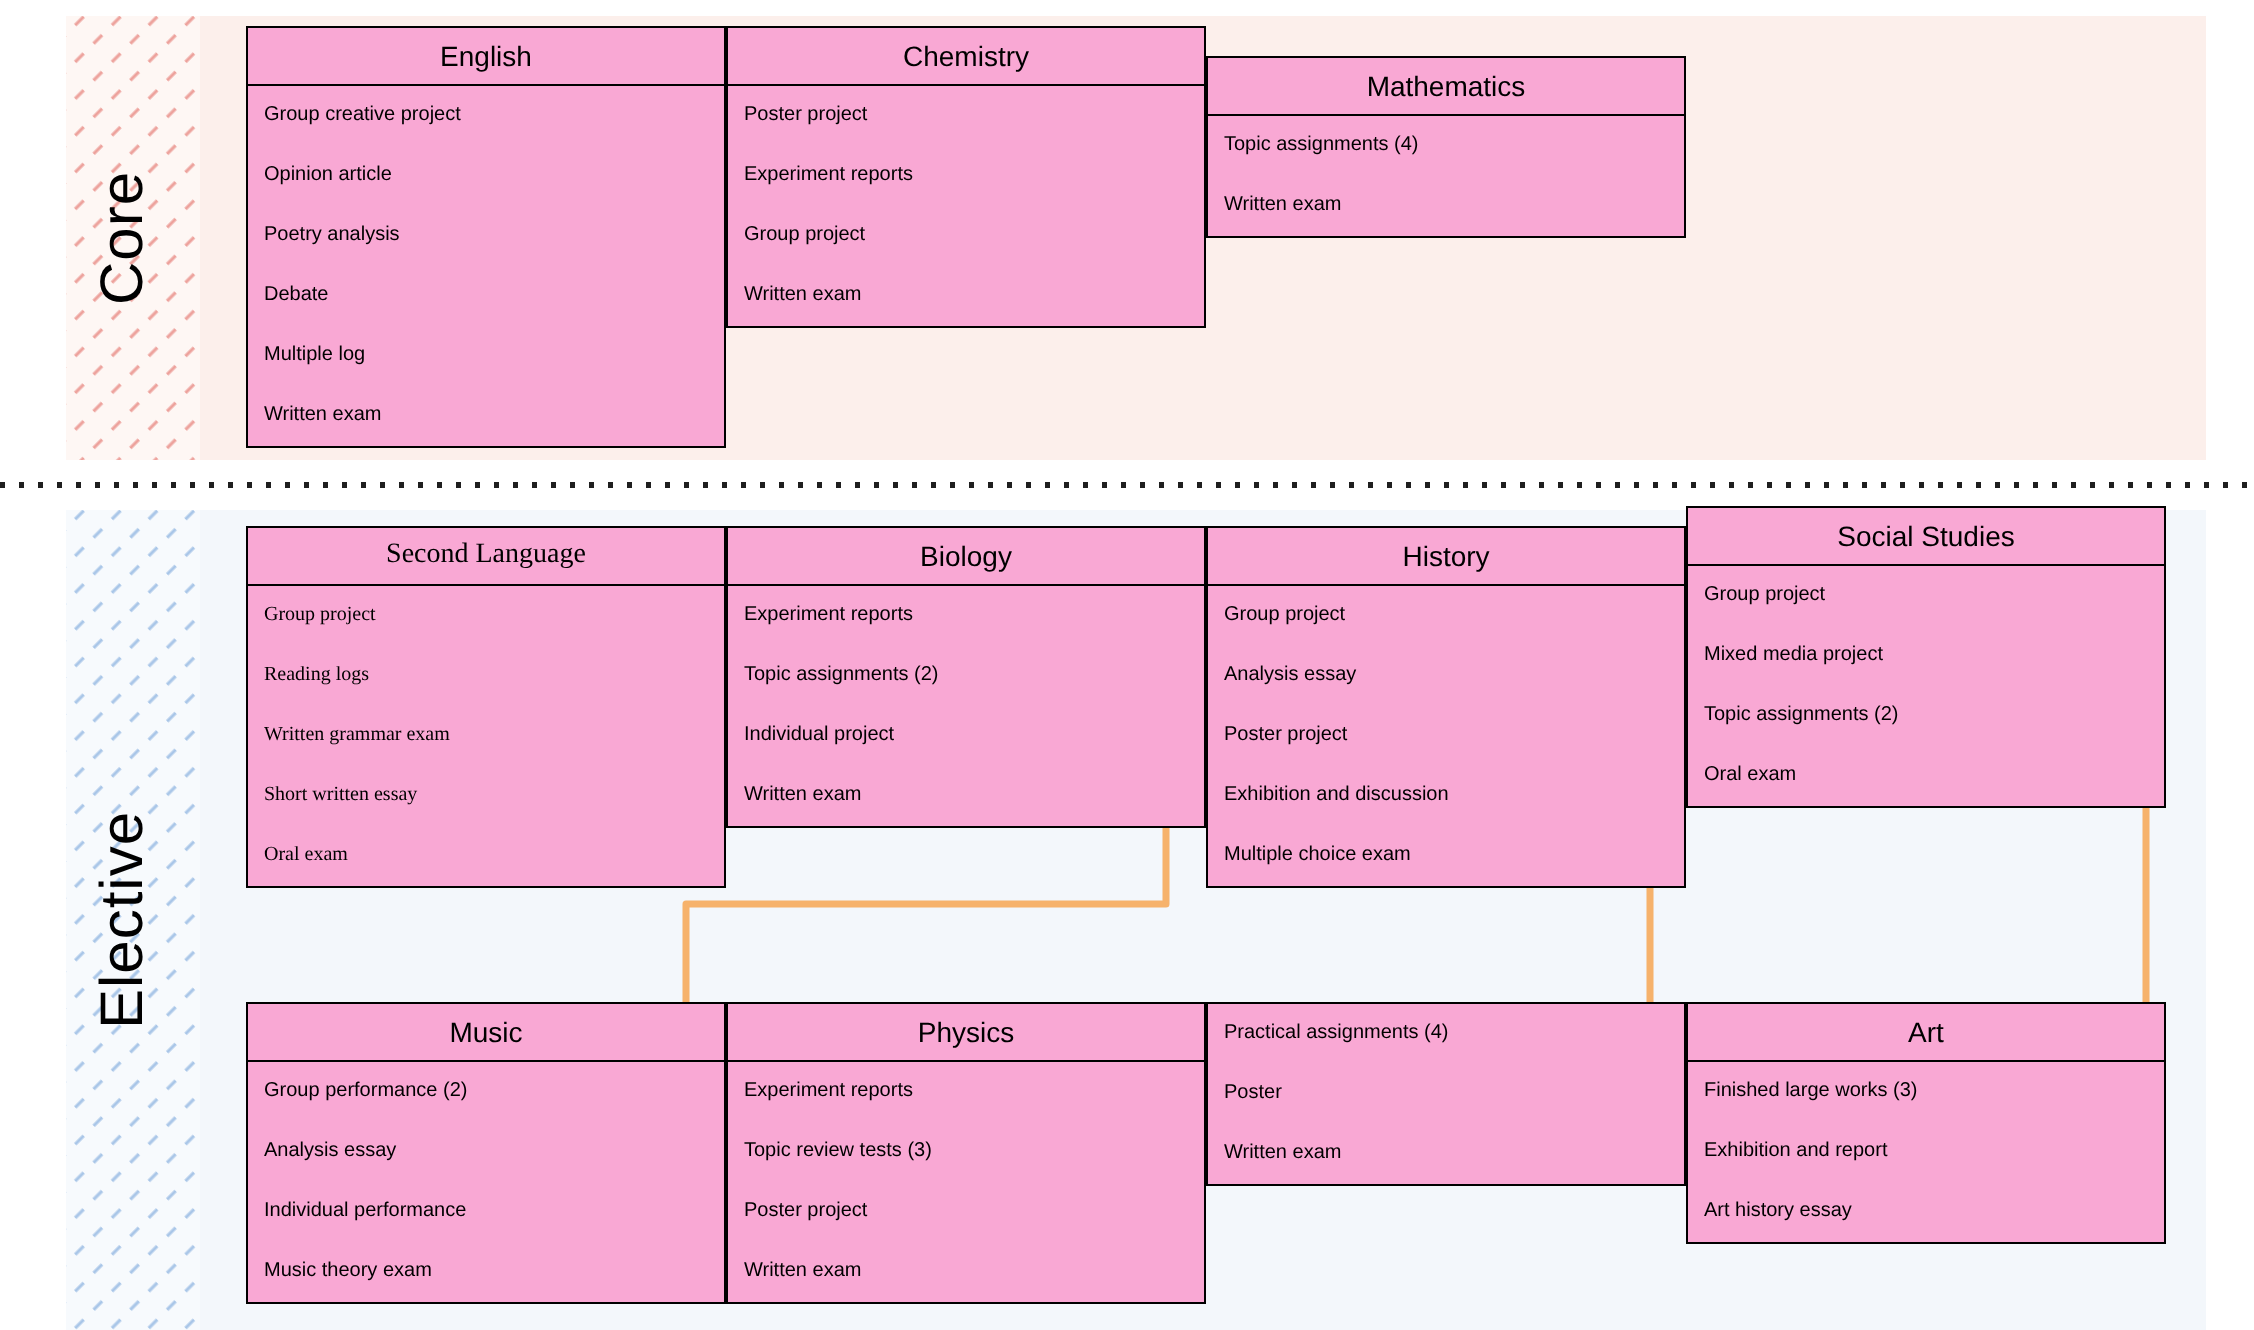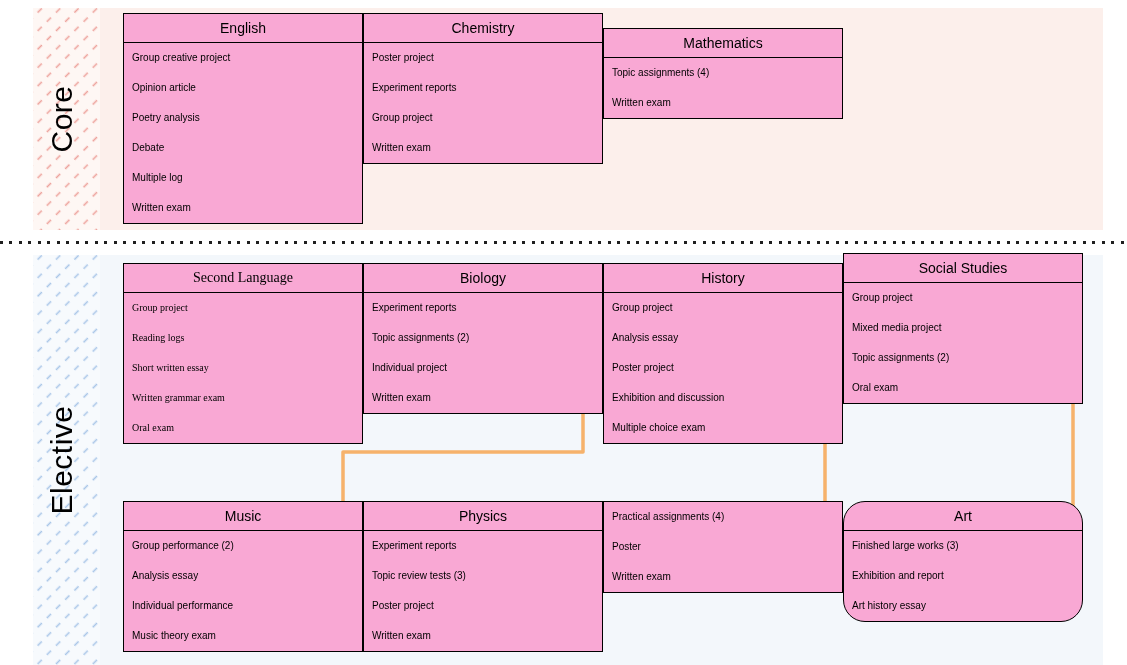--- a/index.html
+++ b/index.html
@@ -123,22 +123,22 @@
       </div>
       <div class="subject-box" style="left: 603px; top: 28px;">
         <div class="box-header">Mathematics</div>
         <div class="box-item">Topic assignments (4)</div>
         <div class="box-item">Written exam</div>
       </div>
       <div class="subject-box" style="left: 123px; top: 263px; font-family: Liberation Serif, serif;">
         <div class="box-header">Second Language</div>
         <div class="box-item">Group project</div>
         <div class="box-item">Reading logs</div>
+        <div class="box-item">Written grammar exam</div>
         <div class="box-item">Short written essay</div>
-        <div class="box-item">Written grammar exam</div>
         <div class="box-item">Oral exam</div>
       </div>
       <div class="subject-box" style="left: 363px; top: 263px;">
         <div class="box-header">Biology</div>
         <div class="box-item">Experiment reports</div>
         <div class="box-item">Topic assignments (2)</div>
         <div class="box-item">Individual project</div>
         <div class="box-item">Written exam</div>
       </div>
       <div class="subject-box" style="left: 603px; top: 263px;">
@@ -168,21 +168,21 @@
         <div class="box-item">Experiment reports</div>
         <div class="box-item">Topic review tests (3)</div>
         <div class="box-item">Poster project</div>
         <div class="box-item">Written exam</div>
       </div>
       <div class="subject-box" style="left: 603px; top: 501px;">
         <div class="box-item">Practical assignments (4)</div>
         <div class="box-item">Poster</div>
         <div class="box-item">Written exam</div>
       </div>
-      <div class="subject-box" style="left: 843px; top: 501px; border-radius: 22px;">
+      <div class="subject-box" style="left: 843px; top: 501px;">
         <div class="box-header">Art</div>
         <div class="box-item">Finished large works (3)</div>
         <div class="box-item">Exhibition and report</div>
         <div class="box-item">Art history essay</div>
       </div>
     </div>
 
 </div>
 
 </body></html>

